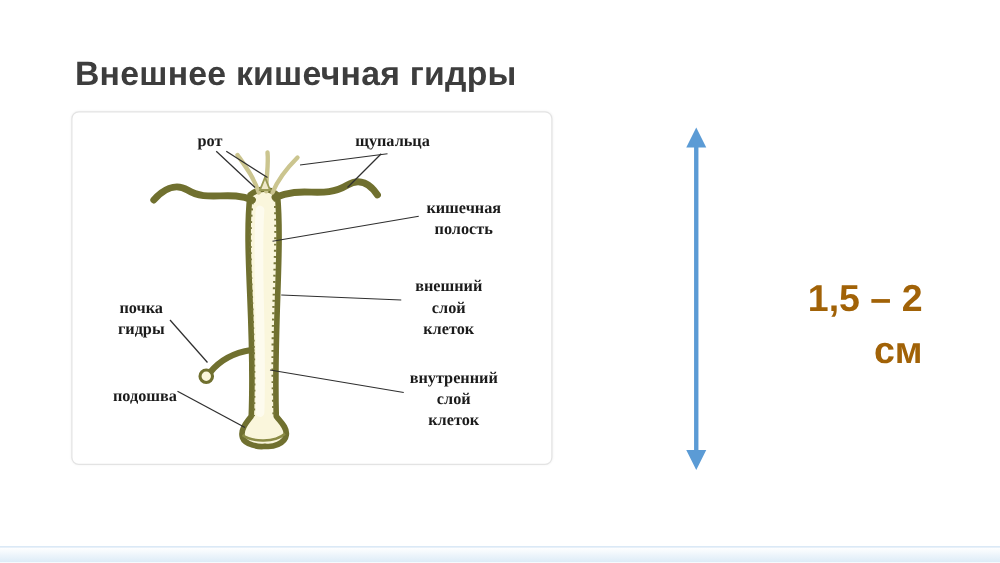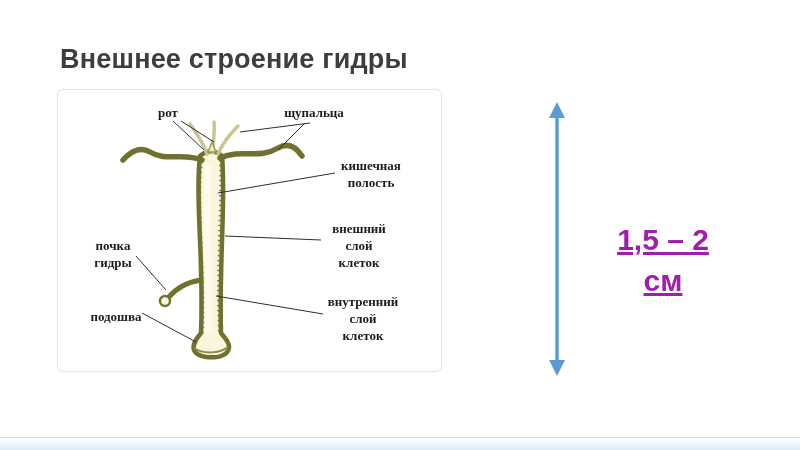--- a/index.html
+++ b/index.html
@@ -24,35 +24,35 @@
   .diagram-card svg{display:block;}
   .diagram-card text{
     font-family:"Liberation Serif", serif;
     font-weight:bold;font-size:13px;fill:#1b1b1b;text-anchor:middle;
   }
   .arrow{
     position:absolute;left:539px;top:100px;
   }
   .measurement{
     position:absolute;left:588px;top:220px;width:150px;
-    text-align:center;font-size:30px;font-weight:bold;color:#a21caf;
-    white-space:pre-line;line-height:1.35;text-decoration:underline;
+    text-align:right;font-size:30px;font-weight:bold;color:#a16207;
+    white-space:pre-line;line-height:1.35;
   }
   .bottom-band{
     position:absolute;left:0;right:0;bottom:0;height:12px;
     background:linear-gradient(#ffffff,#dcebf7);
     border-top:1px solid #cfe2f3;
   }
 </style>
 </head>
 <body>
 
 <div class="slide">
 
-  <h1 class="title">Внешнее строение гидры</h1>
+  <h1 class="title">Внешнее кишечная гидры</h1>
 
   <div class="diagram-card">
     <svg width="383" height="281" viewBox="0 0 383 281">
 
       <g>
         <path d="M142,66 C137,110 146,170 143,243 C139,248 134,254 136,260 C138,266 150,268 154,267 C160,268 170,265 171,258 C172,252 166,247 163,243 C161,170 168,110 164,66 C157,60 149,60 142,66 Z" fill="#faf6dc" stroke="#70702f" stroke-width="4.5" stroke-linejoin="round"></path>
         <path d="M150,78 C147,120 152,180 150,240" fill="none" stroke="#fdfbee" stroke-width="7" stroke-linecap="round"></path>
         <path d="M144,72 C139,112 147,172 145,243" fill="none" stroke="#77773a" stroke-width="2" stroke-dasharray="1.5 3.5"></path>
         <path d="M162,70 C164,112 158,172 161,243" fill="none" stroke="#77773a" stroke-width="2" stroke-dasharray="1.5 3.5"></path>
         <path d="M136,258 C144,264 162,264 170,257" fill="none" stroke="#8b8b45" stroke-width="2"></path>

